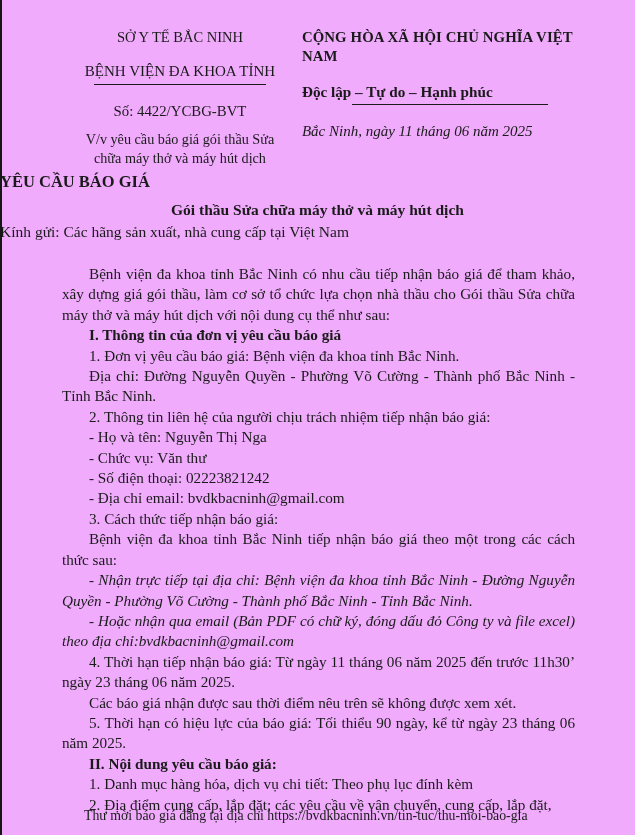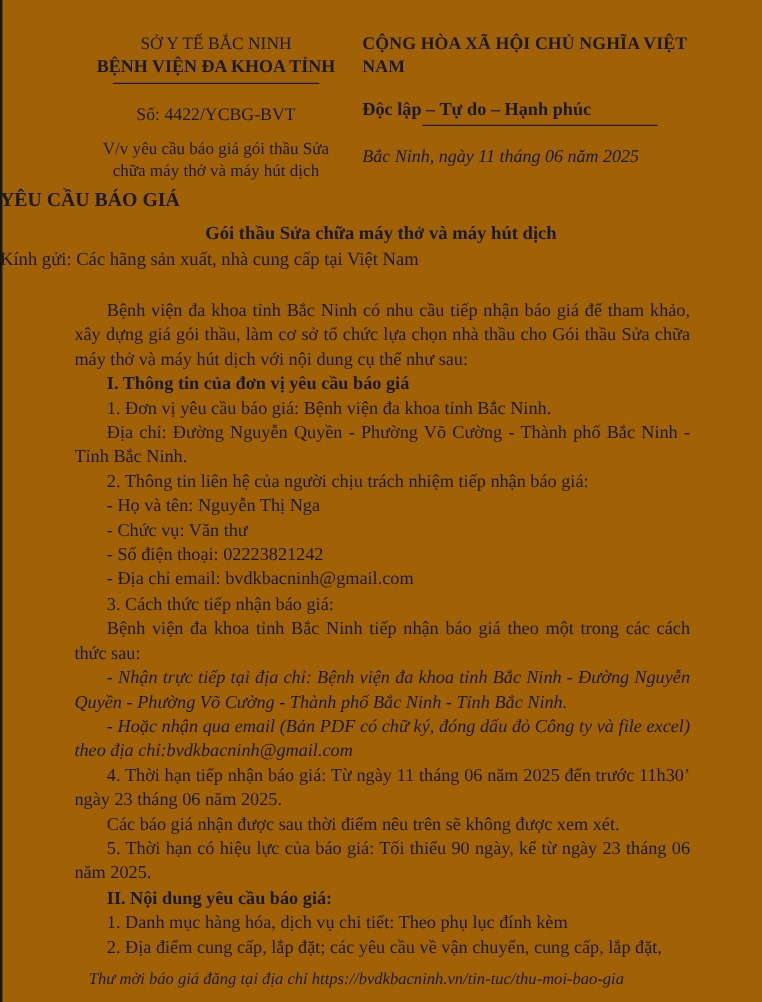--- a/index.html
+++ b/index.html
@@ -4,21 +4,21 @@
 <style>
   html, body {
     margin: 0;
     padding: 0;
     background: #ffffff;
   }
   .page {
     position: relative;
     width: 635px;
     height: 835px;
-    background: #a16207;
+    background: #f0abfc;
     color: #1a1a1a;
     font-family: "Liberation Serif", "DejaVu Serif", serif;
     overflow: hidden;
     box-sizing: border-box;
   }
   .left-edge {
     position: absolute;
     left: 0; top: 0;
     width: 2px; height: 100%;
     background: #161616;
@@ -35,24 +35,24 @@
   }
   .header-right {
     width: 302px;
     text-align: left;
   }
   .org-parent {
     font-size: 14.5px;
     line-height: 18px;
   }
   .org-name {
-    font-weight: bold;
+    font-weight: normal;
     font-size: 15px;
     line-height: 19px;
-    margin-top: 1px;
+    margin-top: 16px;
   }
   .rule {
     border: 0;
     border-top: 1.5px solid #1a1a1a;
     margin: 3px auto 0 auto;
   }
   .rule-left { width: 172px; }
   .rule-right { width: 196px; }
   .doc-number {
     font-size: 14.8px;
@@ -111,23 +111,22 @@
   }
   .body-text p {
     margin: 0;
     text-indent: 27px;
   }
   .p-bold { font-weight: bold; }
   .p-italic { font-style: italic; }
   
   .footer-note {
     position: absolute;
-    left: 74px;
+    left: 84px;
     bottom: 11px;
-    font-style: italic;
     font-size: 13.8px;
     line-height: 17px;
   }
 </style>
 </head>
 <body>
 
 <div class="page">
   <div class="left-edge"></div>
 

